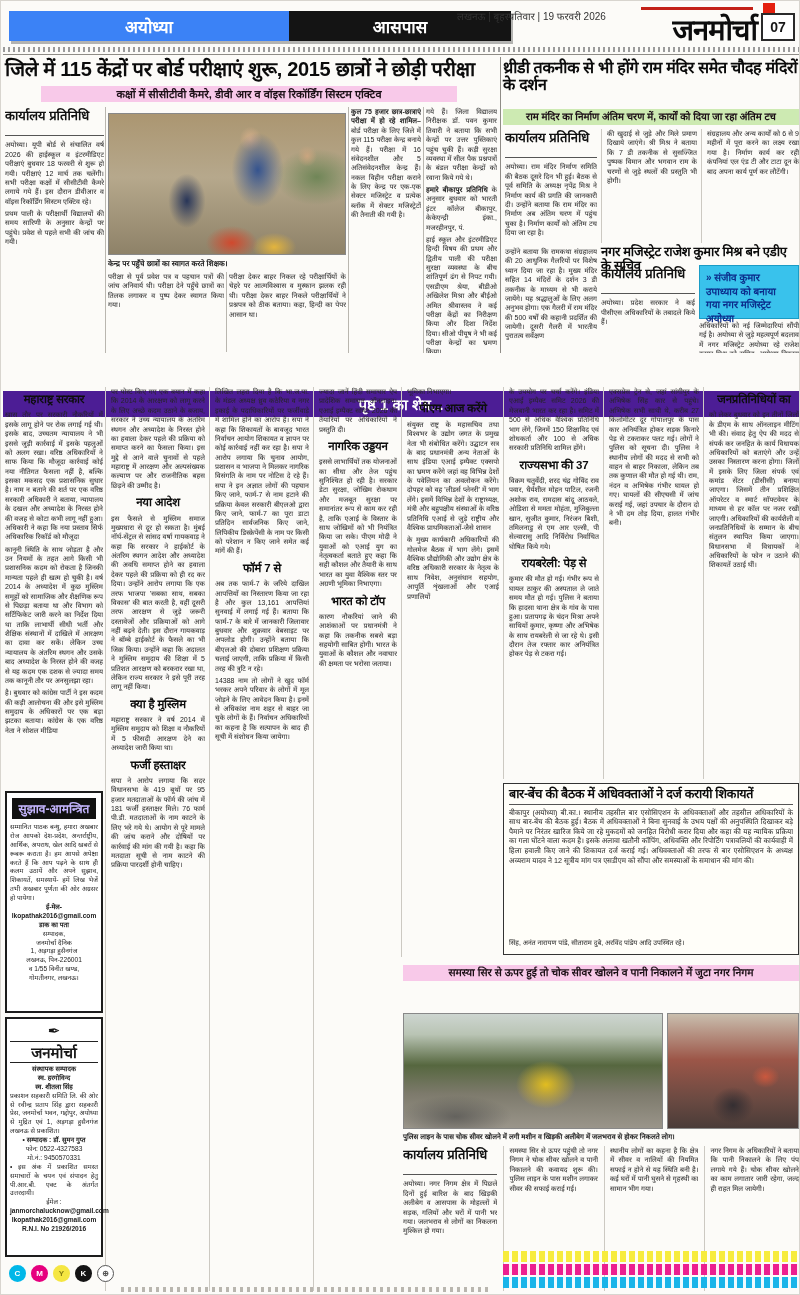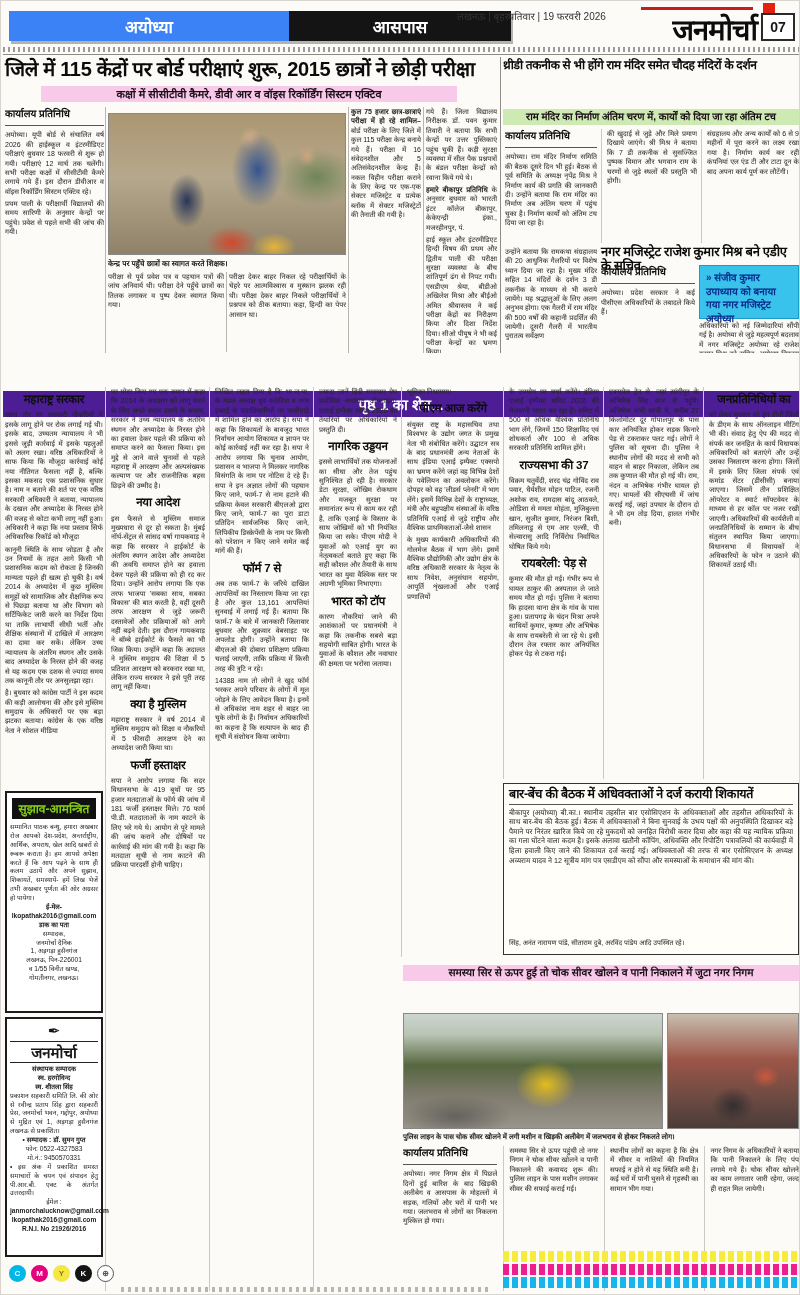--- a/index.html
+++ b/index.html
@@ -7,21 +7,21 @@
   #page {
     position:relative; width:800px; height:1295px; margin:0 auto;
     background:#fcfbf8; font-family:"Liberation Sans", sans-serif; color:#161616;
     overflow:hidden; border:1px solid #d8d5cf;
   }
   .abs { position:absolute; }
   .bt { font-size:7px; line-height:1.34; text-align:justify; color:#242424; overflow:hidden; }
   .bt p { margin:0 0 3px; }
   .col { position:absolute; overflow:hidden; }
   .bcol { border-left:1px solid #ccc9c2; padding-left:5px; }
-  .byline { font-weight:bold; font-size:10px; border-bottom:1px solid #555; padding-bottom:5px; margin-bottom:4px; color:#111; }
+  .byline { font-weight:bold; font-size:13px; border-bottom:1px solid #555; padding-bottom:11px; margin-bottom:4px; color:#111; }
   .bh { font-size:11.5px; font-weight:900; text-align:center; margin:5px 0 3px; color:#0d0d0d; letter-spacing:-0.2px; }
   .bold { font-weight:bold; }
   .headline { font-weight:900; color:#0b0b0b; letter-spacing:-0.3px; line-height:1.08; text-align:left; }
   .subhead { font-weight:bold; text-align:center; color:#1c0f16; }
   .rule-v { position:absolute; width:1px; background:#b9b6af; }
   .caption { font-size:7.5px; font-weight:bold; color:#222; }
   
   .tabbox { display:flex; align-items:center; justify-content:center; font-weight:900; font-size:17px; color:#fff; box-shadow:2px 3px 0 rgba(90,90,90,.45); }
   .dotline { background:repeating-linear-gradient(90deg,#9a9a9a 0 2px, transparent 2px 5px); }
   
@@ -46,21 +46,21 @@
   }
   .photo3 {
     background:
       radial-gradient(30px 26px at 50% 80%, rgba(40,40,46,.8) 0%, rgba(40,40,46,0) 70%),
       radial-gradient(20px 16px at 75% 55%, rgba(220,90,60,.8) 0%, rgba(220,90,60,0) 70%),
       linear-gradient(180deg,#c9beae 0%, #9c5648 40%, #6b4a42 75%, #4a3c38 100%);
     border:1px solid #888;
   }
   
   .frame { border:2px solid #1c1c1c; background:#fff; }
-  .sug-title { background:#111; color:#84cc16; font-weight:900; font-size:12px; text-align:center; padding:2px 0; margin:2px 2px 4px; }
+  .sug-title { background:#111; color:#c4b5fd; font-weight:900; font-size:12px; text-align:center; padding:2px 0; margin:2px 2px 4px; }
   .tiny { font-size:6.6px; line-height:1.35; text-align:justify; color:#222; }
   .center { text-align:center; }
   .prewrap { white-space:pre-line; }
   .hl-box { background:#39c2ec; color:#0b2d8c; font-weight:900; font-size:10px; line-height:1.35; padding:5px 6px; border:1px solid #1a9cc6; }
   .regdot { width:17px; height:17px; border-radius:50%; display:flex; align-items:center; justify-content:center; font-size:8px; font-weight:bold; }
   .cbar { height:11px; margin-bottom:2px; }
 </style>
 </head>
 <body>
 
@@ -108,21 +108,21 @@
     <p>हाई स्कूल और इंटरमीडिएट हिन्दी विषय की प्रथम और द्वितीय पाली की परीक्षा सुरक्षा व्यवस्था के बीच शांतिपूर्ण ढंग से निपट गयी। एसडीएम श्रेया, बीडीओ अखिलेश मिश्रा और बीईओ अमित श्रीवास्तव ने कई परीक्षा केंद्रों का निरीक्षण किया और दिशा निर्देश दिया। सीओ पीयूष ने भी कई परीक्षा केन्द्रों का भ्रमण किया।</p>
   </div>
 
   <div class="rule-v" style="left:104px; top:106px; height:246px;"></div>
   <div class="rule-v" style="left:347px; top:106px; height:246px;"></div>
   <div class="rule-v" style="left:422px; top:106px; height:246px;"></div>
   <div class="rule-v" style="left:225px; top:271px; height:80px;"></div>
 
   <div class="rule-v" style="left:499px; top:56px; height:296px; background:#8f8c86;"></div>
 
-  <div class="abs headline" style="left:502px; top:58px; width:296px; font-size:12px;">थ्रीडी तकनीक से भी होंगे राम मंदिर समेत चौदह मंदिरों के दर्शन</div>
+  <div class="abs headline" style="left:502px; top:58px; width:296px; font-size:16px;">थ्रीडी तकनीक से भी होंगे राम मंदिर समेत चौदह मंदिरों के दर्शन</div>
   <div class="abs subhead" style="left:502px; top:108px; width:296px; height:16px; background:#cdeab2; font-size:10px;">राम मंदिर का निर्माण अंतिम चरण में, कार्यों को दिया जा रहा अंतिम टच</div>
 
   <div class="col bt" style="left:504px; top:128px; width:92px; height:114px;">
     <div class="byline">कार्यालय प्रतिनिधि</div>
     <p>अयोध्या। राम मंदिर निर्माण समिति की बैठक दूसरे दिन भी हुई। बैठक से पूर्व समिति के अध्यक्ष नृपेंद्र मिश्र ने निर्माण कार्य की प्रगति की जानकारी दी। उन्होंने बताया कि राम मंदिर का निर्माण अब अंतिम चरण में पहुंच चुका है। निर्माण कार्यों को अंतिम टच दिया जा रहा है।</p>
   </div>
   <div class="col bt bcol" style="left:600px; top:128px; width:96px; height:114px;">
     <p>की खुदाई से जुड़े और मिले प्रमाण दिखाये जाएंगे। श्री मिश्र ने बताया कि 7 डी तकनीक से सुसज्जित पुष्पक विमान और भगवान राम के चरणों से जुड़े स्थलों की प्रस्तुति भी होगी।</p>
   </div>
   <div class="col bt bcol" style="left:700px; top:128px; width:98px; height:114px;">

